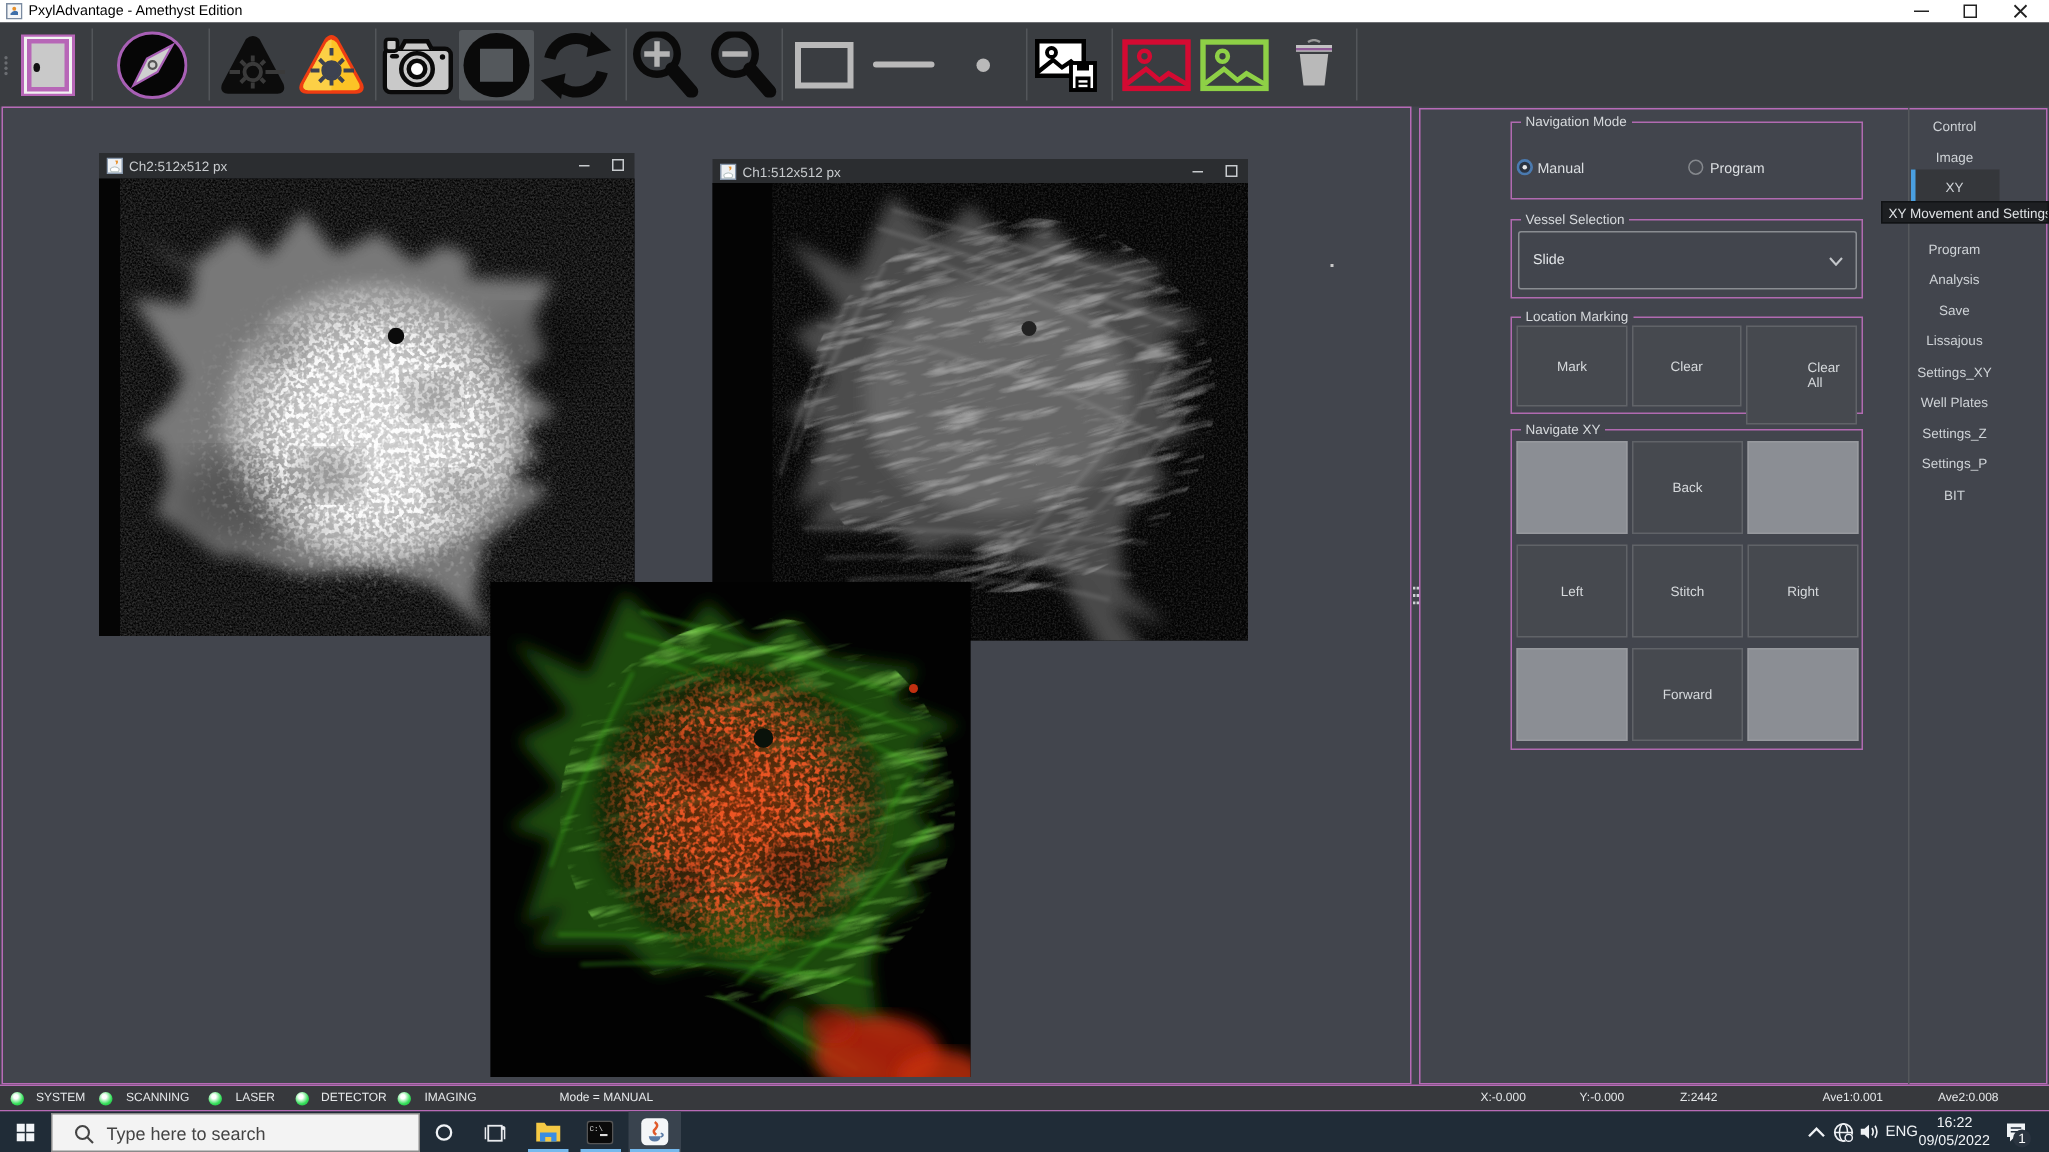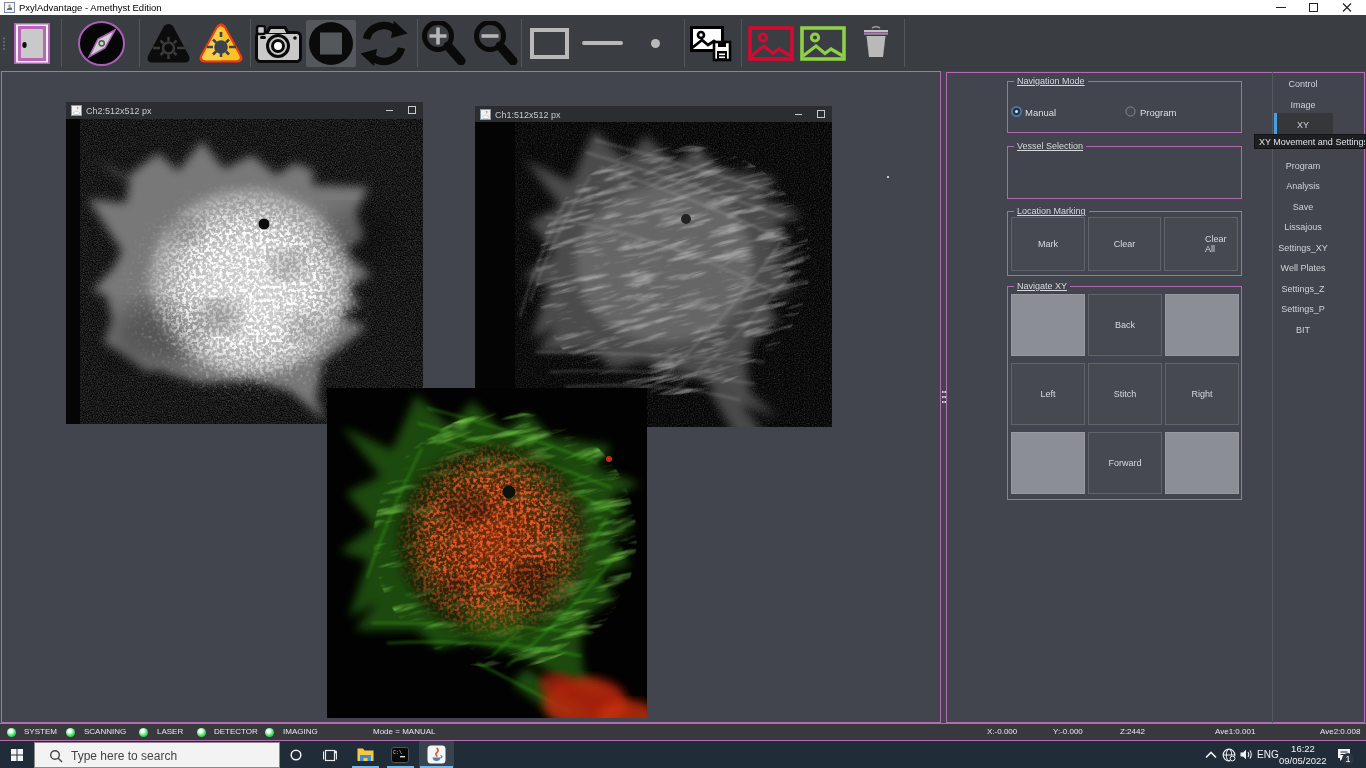--- a/index.html
+++ b/index.html
@@ -17,21 +17,21 @@
   
   #canvas { left:1px; top:71px; width:940px; height:652px; background:#42454d; border:1px solid #b76bb7; }
   
   .win { position:absolute; }
   .wtitle { position:absolute; left:0; top:0; width:100%; height:17px; background:#2b2d30; color:#c8cbce; font-size:9px; }
   .wtitle .t { position:absolute; left:20px; top:4px; }
   .wbody { position:absolute; background:#000; }
   
   #rpanel { left:946px; top:72px; width:419px; height:651px; background:#42454d; border:1px solid #b76bb7; }
   .group { position:absolute; border:1px solid #b16ab1; }
-  .glabel { position:absolute; top:-6px; left:6px; background:#42454d; padding:0 3px; color:#d6d9dc; font-size:9px;text-decoration:underline; }
+  .glabel { position:absolute; top:-6px; left:6px; background:#42454d; padding:0 3px; color:#d6d9dc; font-size:9px; }
   .btn { position:absolute; background:#46494f; border:1px solid #606368; color:#d6d9dc; font-size:9px; display:flex; align-items:center; justify-content:center; }
   .btn.light { background:#8b8e94; border:1px solid #97999e; }
   
   #rmenu { left:1273px; top:72px; width:91px; height:651px; }
   .mi { position:absolute; left:0; width:60px; text-align:center; color:#ced2d6; font-size:9px; }
   
   #statusbar { left:0; top:723px; width:1366px; height:18px; background:#37393d; border-top:1px solid #b76bb7; border-bottom:1px solid #b76bb7; color:#e6e8ea; font-size:8px; }
   .led { position:absolute; top:4px; width:9px; height:9px; border-radius:50%; background:radial-gradient(circle at 40% 35%, #fff 0 18%, #35e05a 60%, #1d9e3c 100%); }
   .sbt { position:absolute; top:3px; }
   
@@ -402,27 +402,33 @@
     </svg>
     <div class="abs" style="left:17px; top:25px; color:#dcdfe2; font-size:9.5px">Manual</div>
     <svg class="abs" style="left:117px; top:24px" width="11" height="11" viewBox="0 0 11 11">
       <circle cx="5.5" cy="5.5" r="4.6" fill="#464950" stroke="#85888d"></circle>
     </svg>
     <div class="abs" style="left:132px; top:25px; color:#dcdfe2; font-size:9.5px">Program</div>
   </div>
 
   <div class="group" style="left:1007px; top:146px; width:235px; height:53px;">
     <div class="glabel">Vessel Selection</div>
+    <div class="abs" style="left:4px; top:7px; width:226px; height:39px; background:#42454d; border:1px solid #8a8d92; border-radius:2px;">
+      <div class="abs" style="left:9px; top:13px; color:#e2e5e8; font-size:9.5px">Slide</div>
+      <svg class="abs" style="right:8px; top:16px" width="10" height="7" viewBox="0 0 10 7">
+        <path d="M1 1 L5 5.5 L9 1" fill="none" stroke="#c3c6ca" stroke-width="1.4"></path>
+      </svg>
+    </div>
   </div>
 
   <div class="group" style="left:1007px; top:211px; width:235px; height:65px;">
     <div class="glabel">Location Marking</div>
     <div class="btn" style="left:3px; top:5px; width:74px; height:54px;">Mark</div>
     <div class="btn" style="left:80px; top:5px; width:73px; height:54px;">Clear</div>
-    <div class="btn" style="left:156px; top:5px; width:74px; height:54px;padding-left:40px;">Clear All</div>
+    <div class="btn" style="left:156px; top:5px; width:74px; height:66px;padding-left:40px;">Clear All</div>
   </div>
 
   <div class="group" style="left:1007px; top:286px; width:235px; height:214px;">
     <div class="glabel">Navigate XY</div>
     <div class="btn light" style="left:3px;  top:7px;  width:74px; height:62px;"></div>
     <div class="btn" style="left:80px; top:7px;  width:74px; height:62px;">Back</div>
     <div class="btn light" style="left:157px;top:7px;  width:74px; height:62px;"></div>
     <div class="btn" style="left:3px;  top:76px; width:74px; height:62px;">Left</div>
     <div class="btn" style="left:80px; top:76px; width:74px; height:62px;">Stitch</div>
     <div class="btn" style="left:157px;top:76px; width:74px; height:62px;">Right</div>
@@ -460,21 +466,21 @@
       <span class="sbt" style="left:157px">LASER</span>
     <span class="led" style="left:197px"></span>
       <span class="sbt" style="left:214px">DETECTOR</span>
     <span class="led" style="left:265px"></span>
       <span class="sbt" style="left:283px">IMAGING</span>
     <span class="sbt" style="left:373px">Mode = MANUAL</span>
     <span class="sbt" style="left:987px">X:-0.000</span>
     <span class="sbt" style="left:1053px">Y:-0.000</span>
     <span class="sbt" style="left:1120px">Z:2442</span>
     <span class="sbt" style="left:1215px">Ave1:0.001</span>
-    <span class="sbt" style="left:1320px">Ave2:0.008</span>
+    <span class="sbt" style="left:1292px">Ave2:0.008</span>
   </div>
 
   <div class="abs" id="taskbar">
     <svg class="abs" style="left:11px; top:8px" width="12" height="12" viewBox="0 0 12 12">
       <rect x="0" y="0" width="5.5" height="5.5" fill="#f2f5f8"></rect>
       <rect x="6.5" y="0" width="5.5" height="5.5" fill="#f2f5f8"></rect>
       <rect x="0" y="6.5" width="5.5" height="5.5" fill="#f2f5f8"></rect>
       <rect x="6.5" y="6.5" width="5.5" height="5.5" fill="#f2f5f8"></rect>
     </svg>
     <div class="abs" style="left:34px; top:1px; width:246px; height:26px; background:#f3f3f3; border:1px solid #8a8a8a;">

